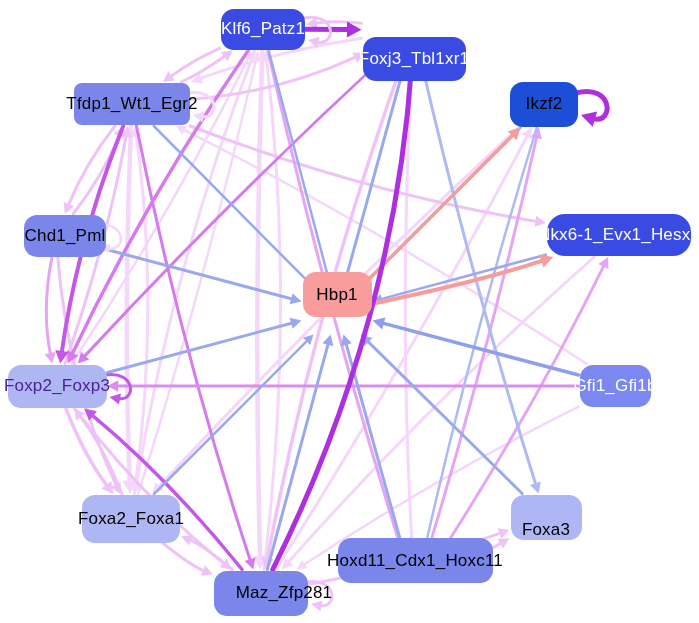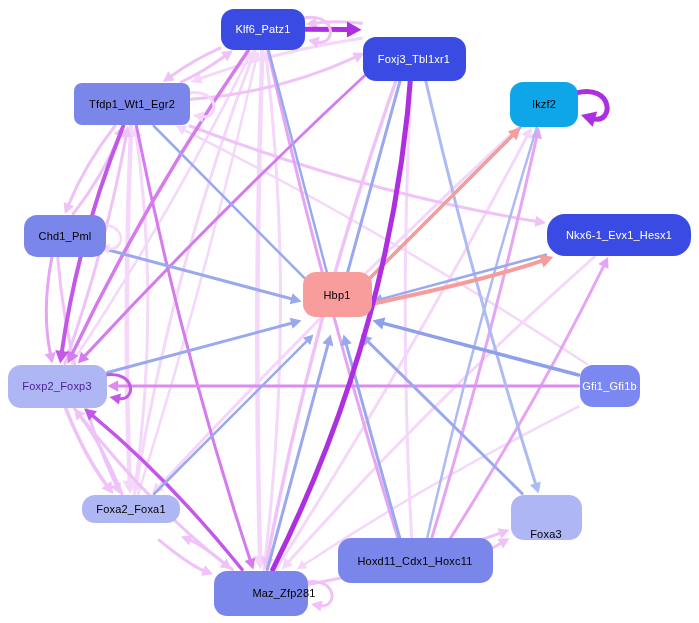--- a/index.html
+++ b/index.html
@@ -8,21 +8,21 @@
     width:699px;height:623px;
     background:#ffffff;
     font-family:"Liberation Sans", sans-serif;
     overflow:hidden;
   }
   #edge-layer{position:absolute;left:0;top:0;width:699px;height:623px;}
   .gnode{
     position:absolute;
     display:flex;align-items:center;justify-content:center;
     border-radius:13px;
-    font-size:11px;
+    font-size:17px;
     letter-spacing:0.2px;
     white-space:nowrap;
     box-sizing:border-box;
     cursor:default;
     user-select:none;
   }
 </style>
 </head>
 <body>
 
@@ -162,39 +162,39 @@
   <div id="node-layer">
       <div class="gnode" style="left: 221px; top: 8.5px; width: 84px; height: 41px; background: rgb(58, 75, 227); color: rgb(255, 255, 255);">
         <span>Klf6_Patz1</span>
       </div>
       <div class="gnode" style="left: 362.5px; top: 8px; width: 103px; height: 44px; background: rgb(58, 75, 227); color: rgb(255, 255, 255); margin-top: 29px;">
         <span>Foxj3_Tbl1xr1</span>
       </div>
       <div class="gnode" style="left: 74px; top: 83px; width: 116px; height: 42px; background: rgb(122, 134, 234); color: rgb(0, 0, 0); border-radius: 8px;">
         <span>Tfdp1_Wt1_Egr2</span>
       </div>
-      <div class="gnode" style="left: 510px; top: 81.5px; width: 68px; height: 45px; background: #0ea5e9; color: rgb(0, 0, 0);">
+      <div class="gnode" style="left: 510px; top: 81.5px; width: 68px; height: 45px; background: #1d4ed8; color: rgb(0, 0, 0);">
         <span>Ikzf2</span>
       </div>
       <div class="gnode" style="left: 15px; top: 215px; width: 82px; height: 42px; background: rgb(122, 134, 234); color: rgb(0, 0, 0); margin-left: 9px;">
         <span>Chd1_Pml</span>
       </div>
       <div class="gnode" style="left: 547px; top: 214px; width: 144px; height: 42px; background: rgb(58, 75, 227); color: rgb(255, 255, 255); border-radius: 18px;">
         <span>Nkx6-1_Evx1_Hesx1</span>
       </div>
       <div class="gnode" style="left: 302.5px; top: 272px; width: 69px; height: 45px; background: rgb(248, 156, 156); color: rgb(0, 0, 0);">
         <span>Hbp1</span>
       </div>
       <div class="gnode" style="left: 7.5px; top: 364.5px; width: 99px; height: 43px; background: rgb(175, 182, 244); color: #4c1d95;">
         <span>Foxp2_Foxp3</span>
       </div>
-      <div class="gnode" style="left: 579.5px; top: 365px; width: 60px; height: 42px; background: rgb(124, 136, 242); color: rgb(255, 255, 255); justify-content: center;">
+      <div class="gnode" style="left: 579.5px; top: 365px; width: 71px; height: 42px; background: rgb(124, 136, 242); color: rgb(255, 255, 255); justify-content: center;">
         <span>Gfi1_Gfi1b</span>
       </div>
-      <div class="gnode" style="left: 82px; top: 495px; width: 98px; height: 28px; background: rgb(175, 182, 244); color: rgb(0, 0, 0);">
+      <div class="gnode" style="left: 82px; top: 495px; width: 98px; height: 48px; background: rgb(175, 182, 244); color: rgb(0, 0, 0);">
         <span>Foxa2_Foxa1</span>
       </div>
       <div class="gnode" style="left: 510.5px; top: 494.5px; width: 71px; height: 45px; background: rgb(175, 182, 244); color: rgb(0, 0, 0); align-items: flex-end;">
         <span>Foxa3</span>
       </div>
       <div class="gnode" style="left: 214px; top: 570.5px; width: 94px; height: 45px; background: rgb(122, 134, 234); color: rgb(0, 0, 0); padding-left: 46px;">
         <span>Maz_Zfp281</span>
       </div>
       <div class="gnode" style="left: 337.5px; top: 538px; width: 155px; height: 45px; background: rgb(122, 134, 234); color: rgb(0, 0, 0);">
         <span>Hoxd11_Cdx1_Hoxc11</span>

